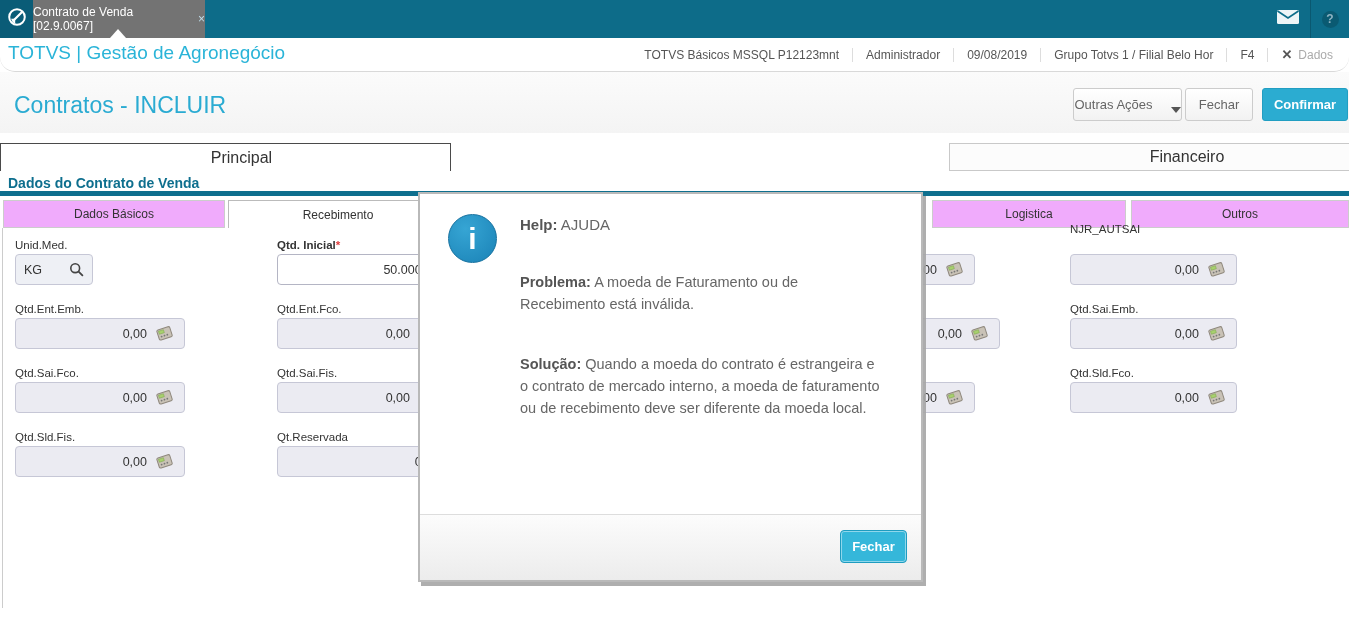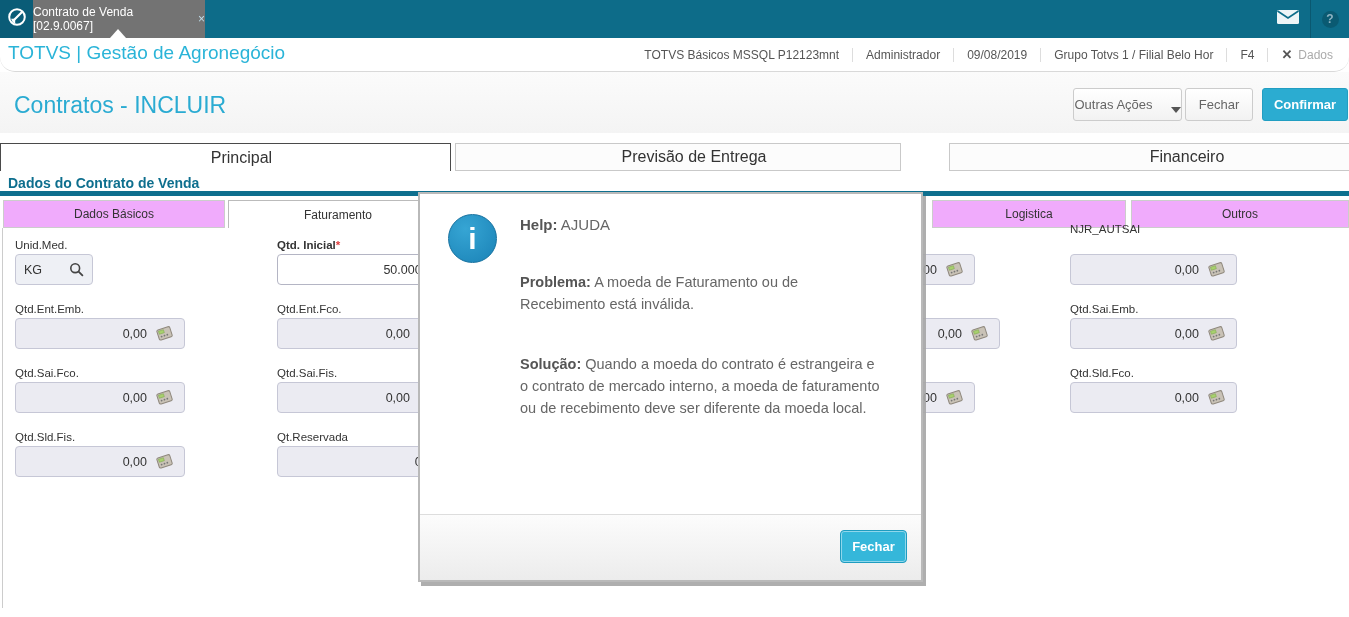--- a/index.html
+++ b/index.html
@@ -136,28 +136,27 @@
     <div class="page-title">Contratos - INCLUIR</div>
     <div class="btn btn-plain btn-other">
       <span>Outras Ações</span>
       <span class="caret"></span>
     </div>
     <div class="btn btn-plain btn-fechar">Fechar</div>
     <div class="btn btn-confirm">Confirmar</div>
   </div>
 
   <div class="main-tab active tab-principal">Principal</div>
-  <div class="main-tab idle tab-previsao">Previsão de Entrega</div>
   <div class="main-tab idle tab-financeiro">Financeiro</div>
 
   <div class="section-title">Dados do Contrato de Venda</div>
   <div class="section-rule"></div>
 
   <div class="sub-tab idle st-basicos">Dados Básicos</div>
-  <div class="sub-tab active st-quantidades">Faturamento</div>
+  <div class="sub-tab active st-quantidades">Recebimento</div>
   <div class="sub-tab idle st-logistica">Logistica</div>
   <div class="sub-tab idle st-outros">Outros</div>
   <div class="panel-edge-left"></div>
 
   <div class="fld-label" style="left:15px; top:239px;">Unid.Med.</div>
   <div class="fld-input lookup" style="left:15px; top:254px; width:78px;">
     <span>KG</span>
     <span class="search-ico">
       <svg width="15" height="15" viewBox="0 0 15 15">
         <circle cx="6.2" cy="6.2" r="4.4" fill="none" stroke="#444" stroke-width="1.6"></circle>

